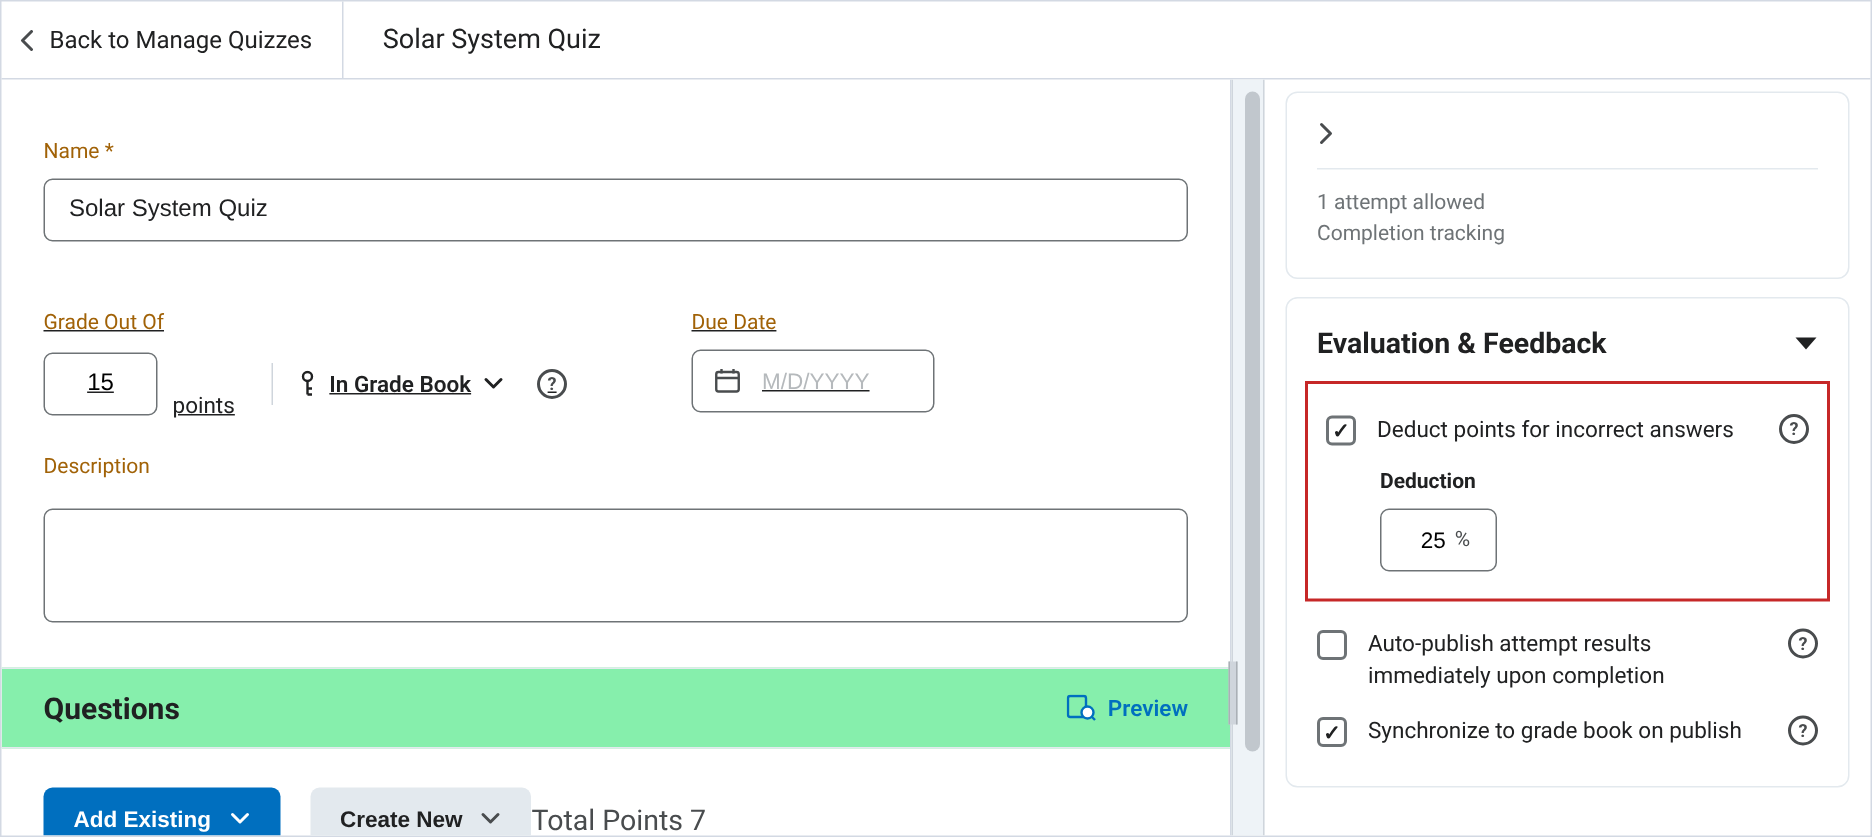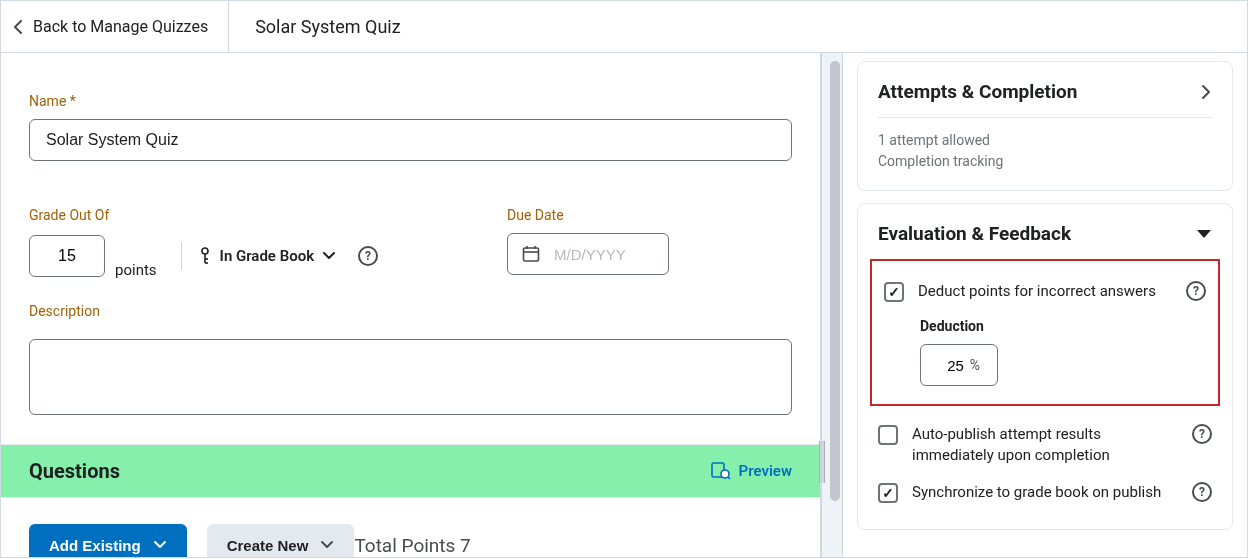--- a/index.html
+++ b/index.html
@@ -64,22 +64,23 @@
     width: 100%;
     height: 42px;
     border: 1px solid #6e7376;
     border-radius: 6px;
     padding: 0 16px;
     font-size: 16px;
     color: #202122;
   }
   .row {
     display: flex;
-    gap: 118px;
+    gap: 72px;
     margin-top: 26px;
+    text-decoration: underline;
   }
   .grade-col { min-width: 360px; }
   .grade-controls {
     display: flex;
     align-items: center;
     gap: 10px;
   }
   .points-input {
     width: 76px;
     height: 42px;
@@ -421,21 +422,20 @@
     </div>
 
     <div class="gutter">
       <div class="scroll-thumb"></div>
       <div class="handle"></div>
     </div>
 
     <div class="right-pane">
       <div class="panel">
         <div class="panel-header">
-          <div class="panel-title">Attempts &amp; Completion</div>
           <span>
             <svg width="12" height="18" viewBox="0 0 12 18">
                 <path d="M3 3 L9 9 L3 15" stroke="#494c4e" stroke-width="2" fill="none" stroke-linecap="round" stroke-linejoin="round"></path>
               </svg>
           </span>
         </div>
         <div class="divider"></div>
         <div class="panel-sub">1 attempt allowed</div>
         <div class="panel-sub">Completion tracking</div>
       </div>

